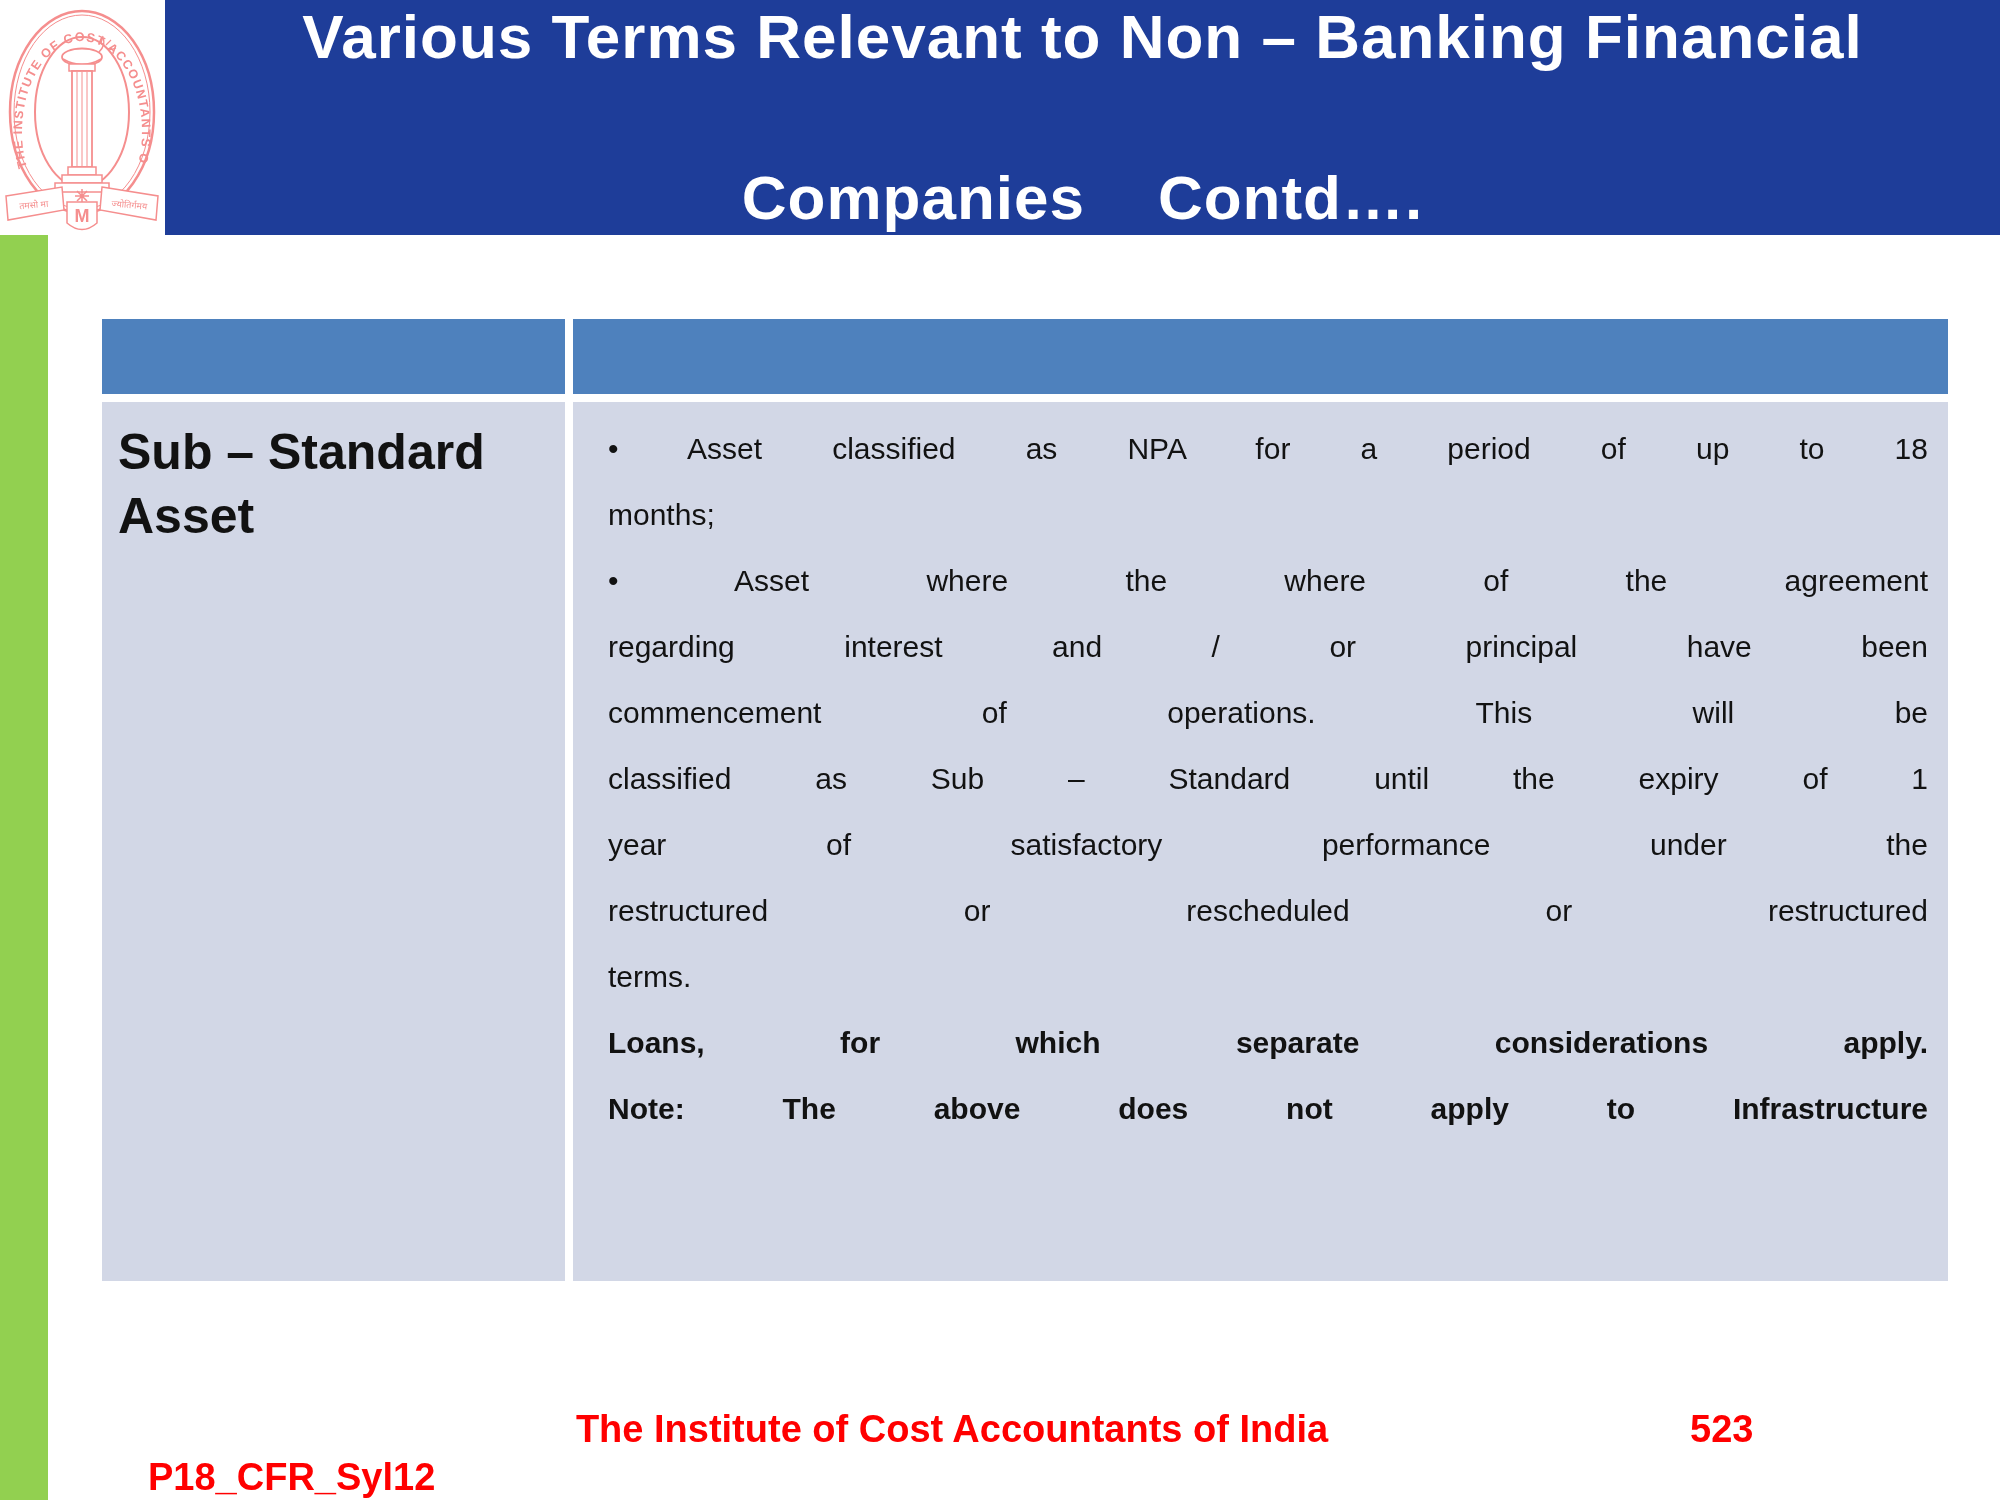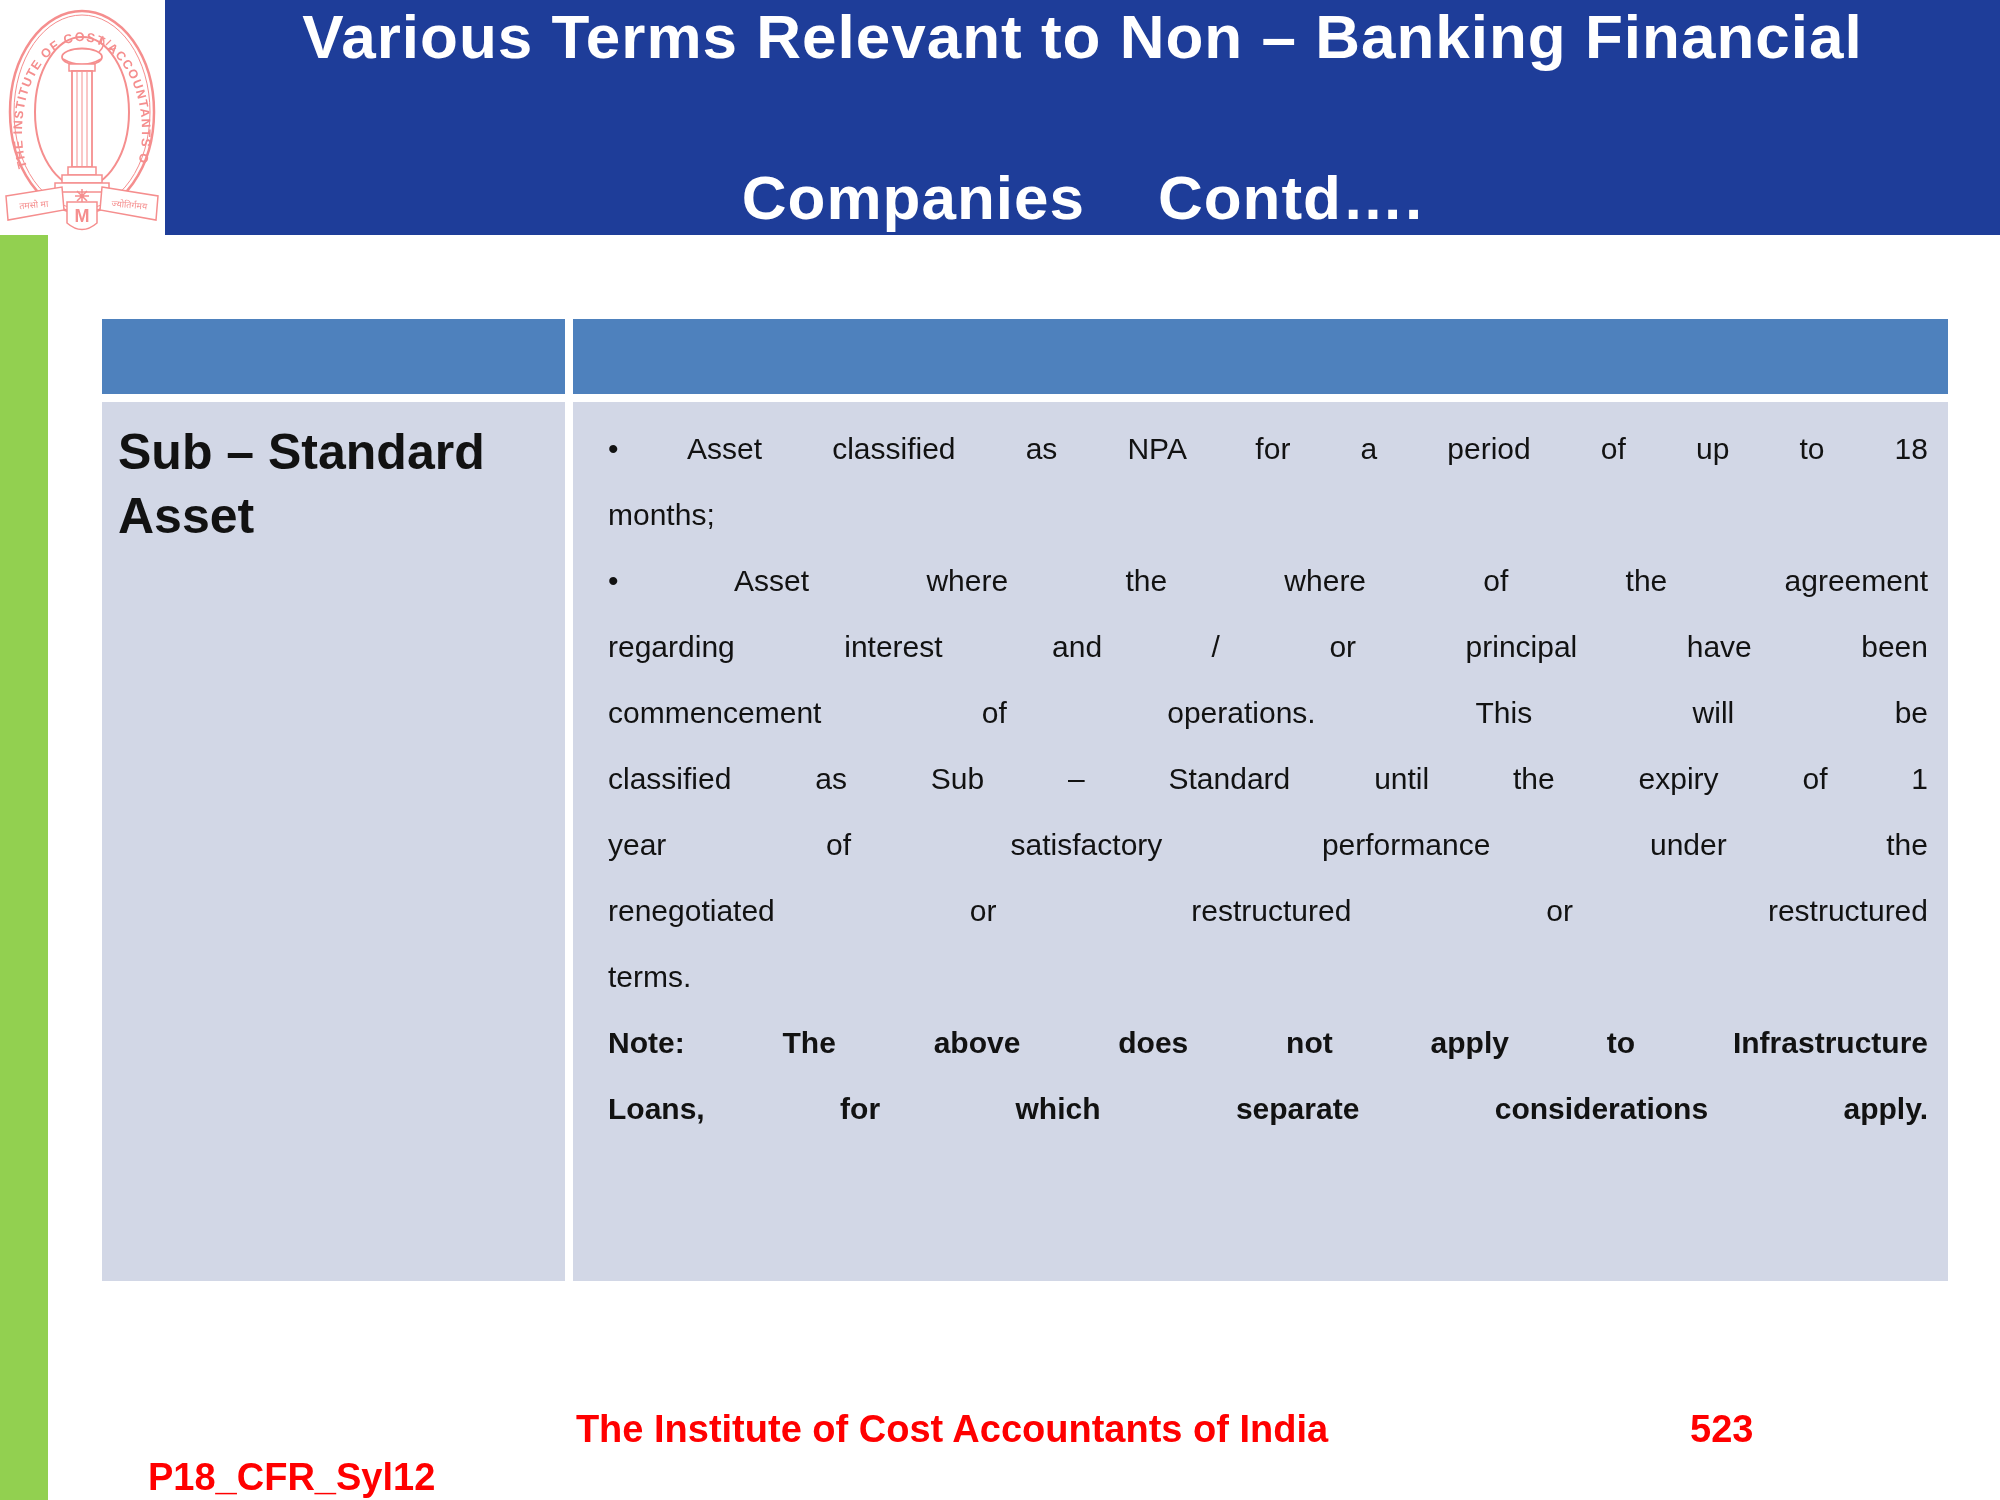--- a/index.html
+++ b/index.html
@@ -137,22 +137,22 @@
   <div class="td-cell td-term">Sub – Standard Asset</div>
 
   <div class="td-cell td-def">
     <div class="dline">• Asset classified as NPA for a period of up to 18</div>
     <div class="dline e">months;</div>
     <div class="dline">• Asset where the where of the agreement</div>
     <div class="dline">regarding interest and / or principal have been</div>
     <div class="dline">commencement of operations. This will be</div>
     <div class="dline">classified as Sub – Standard until the expiry of 1</div>
     <div class="dline">year of satisfactory performance under the</div>
-    <div class="dline">renegotiated or restructured or restructured</div>
+    <div class="dline">restructured or rescheduled or restructured</div>
     <div class="dline e">terms.</div>
+    <div class="dline b">Loans, for which separate considerations apply.</div>
     <div class="dline b">Note: The above does not apply to Infrastructure</div>
-    <div class="dline b">Loans, for which separate considerations apply.</div>
   </div>
 </div>
 
 <div class="footer-left">P18_CFR_Syl12</div>
 <div class="footer-center">The Institute of Cost Accountants of India</div>
 <div class="footer-page">523</div>
 
 </body></html>

